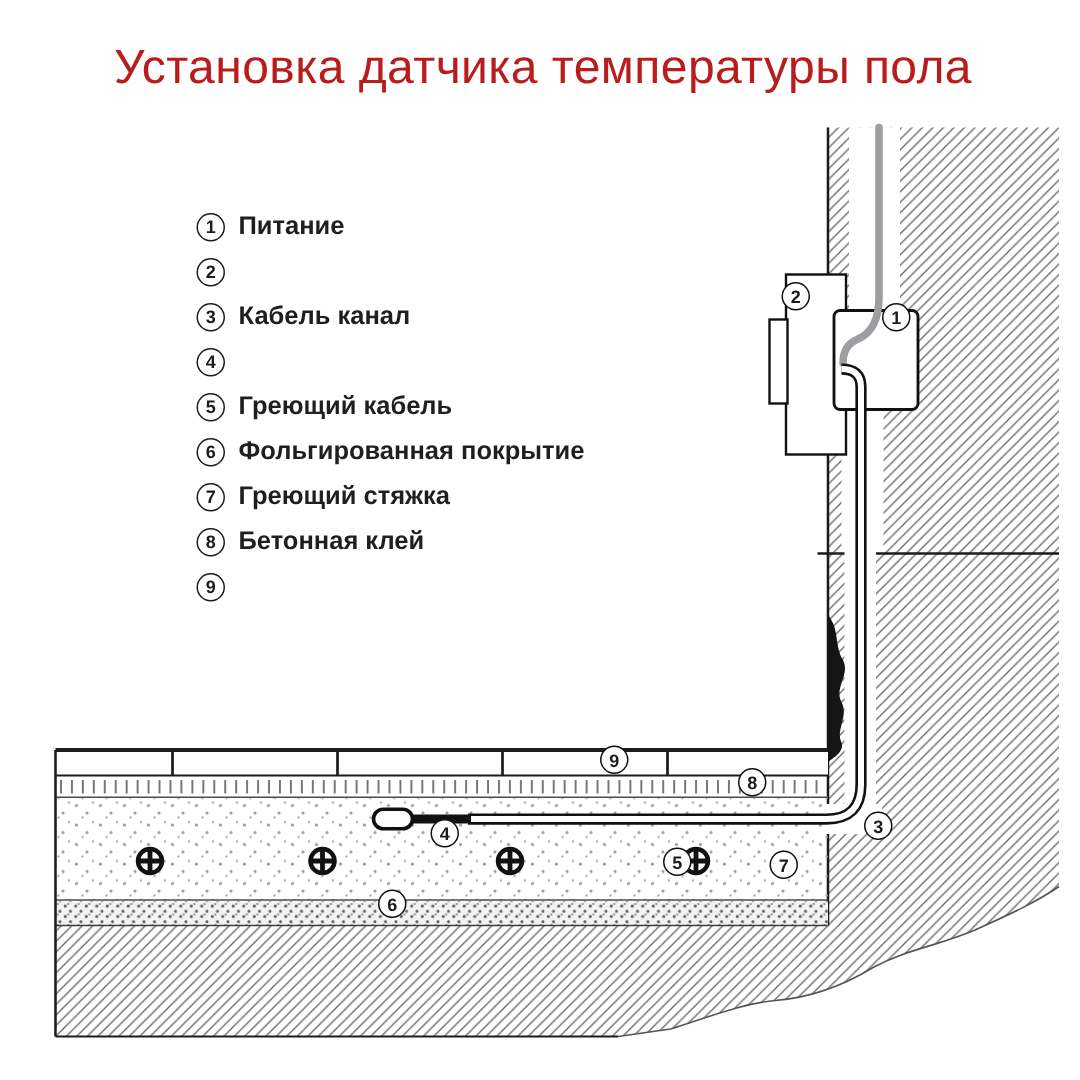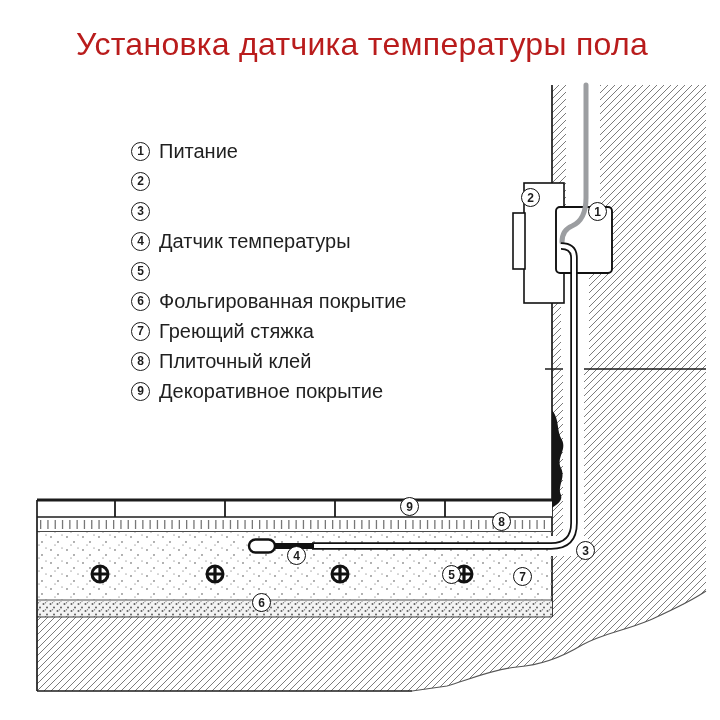--- a/index.html
+++ b/index.html
@@ -46,23 +46,24 @@
     border-radius: 50%;
     display: flex;
     align-items: center;
     justify-content: center;
     font-size: 12px;
     font-weight: 700;
     box-sizing: border-box;
     background: #fff;
   }
   .legend-label {
-    font-size: 20px;
+    font-size: 17px;
     color: #1f1f1f;
     white-space: nowrap;
+    font-weight: bold;
   }
   .diagram-svg {
     position: absolute;
     left: 0; top: 0;
   }
   .callout {
     position: absolute;
     width: 19px;
     height: 19px;
     border: 1.5px solid #111;
@@ -87,43 +88,43 @@
   <ul class="legend">
     <li class="legend-item">
       <span class="badge">1</span>
       <span class="legend-label">Питание</span>
     </li>
     <li class="legend-item">
       <span class="badge">2</span>
     </li>
     <li class="legend-item">
       <span class="badge">3</span>
+      <span class="legend-label">Кабель канал</span>
     </li>
     <li class="legend-item">
       <span class="badge">4</span>
-      <span class="legend-label">Датчик температуры</span>
     </li>
     <li class="legend-item">
       <span class="badge">5</span>
+      <span class="legend-label">Греющий кабель</span>
     </li>
     <li class="legend-item">
       <span class="badge">6</span>
       <span class="legend-label">Фольгированная покрытие</span>
     </li>
     <li class="legend-item">
       <span class="badge">7</span>
       <span class="legend-label">Греющий стяжка</span>
     </li>
     <li class="legend-item">
       <span class="badge">8</span>
-      <span class="legend-label">Плиточный клей</span>
+      <span class="legend-label">Бетонная клей</span>
     </li>
     <li class="legend-item">
       <span class="badge">9</span>
-      <span class="legend-label">Декоративное покрытие</span>
     </li>
   </ul>
 
   <svg class="diagram-svg" width="720" height="720" viewBox="0 0 720 720">
     <defs>
       <pattern id="hatch" patternUnits="userSpaceOnUse" width="7" height="7">
         <path d="M-1 1 L1 -1 M0 7 L7 0 M6 8 L8 6" stroke="#6d6d6d" stroke-width="0.9" fill="none"></path>
       </pattern>
       <pattern id="stippleScreed" patternUnits="userSpaceOnUse" width="16" height="13">
         <circle cx="3" cy="4" r="1.05" fill="#9e9e9e"></circle>

